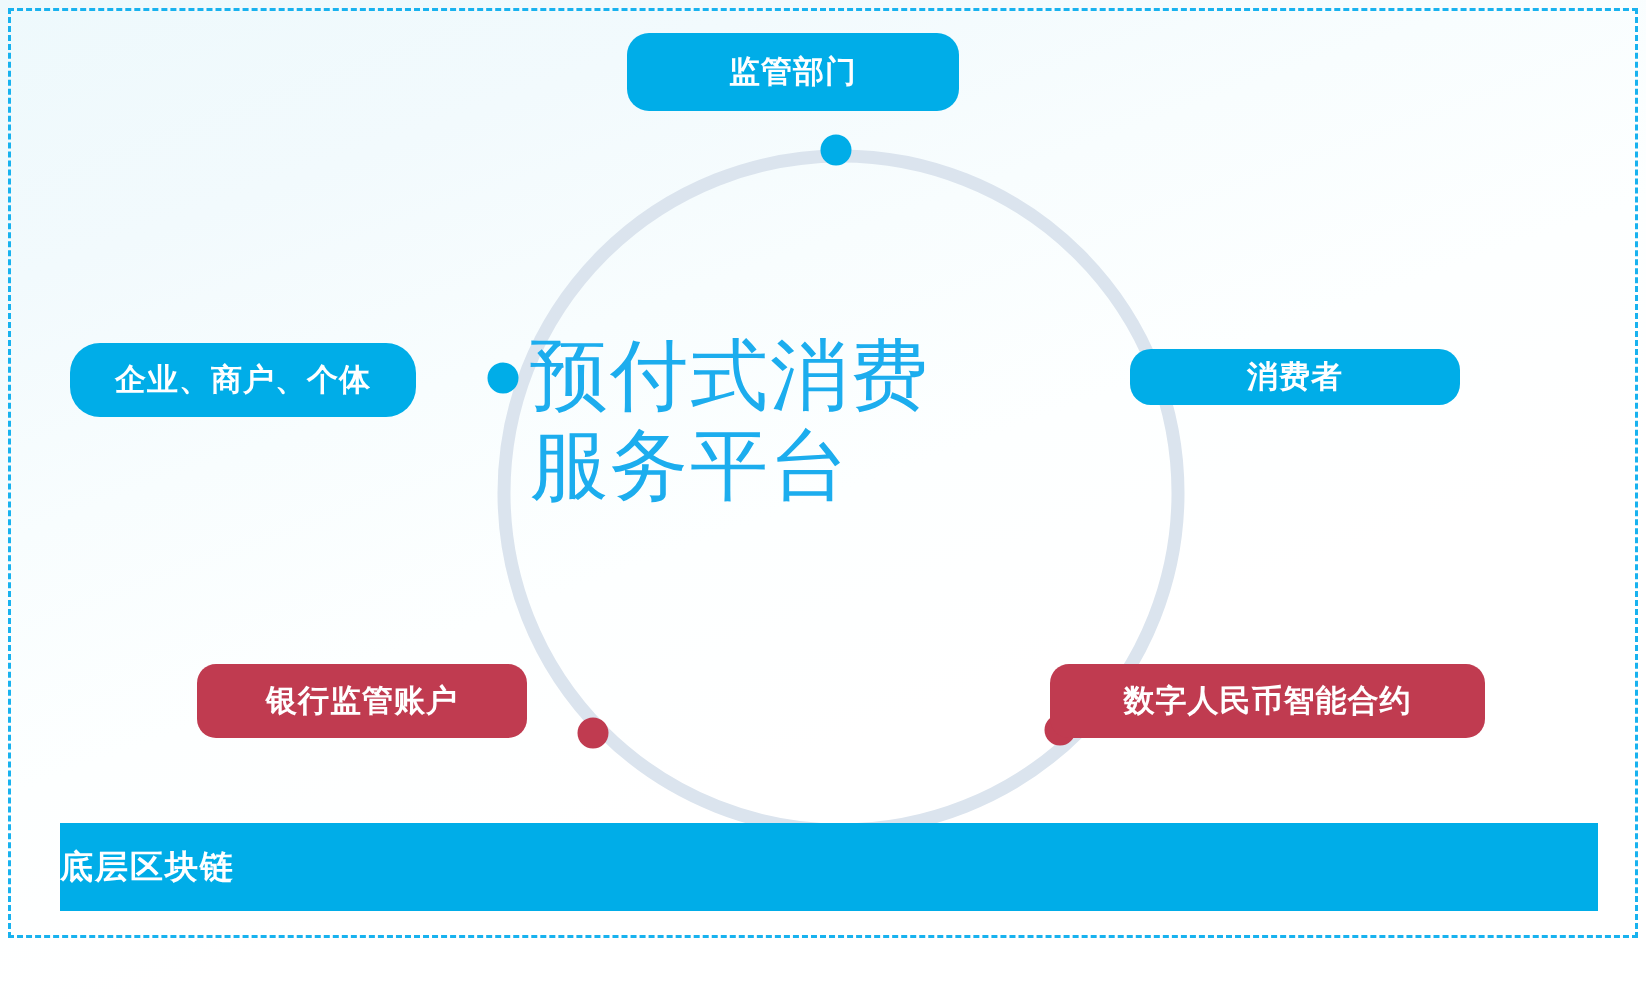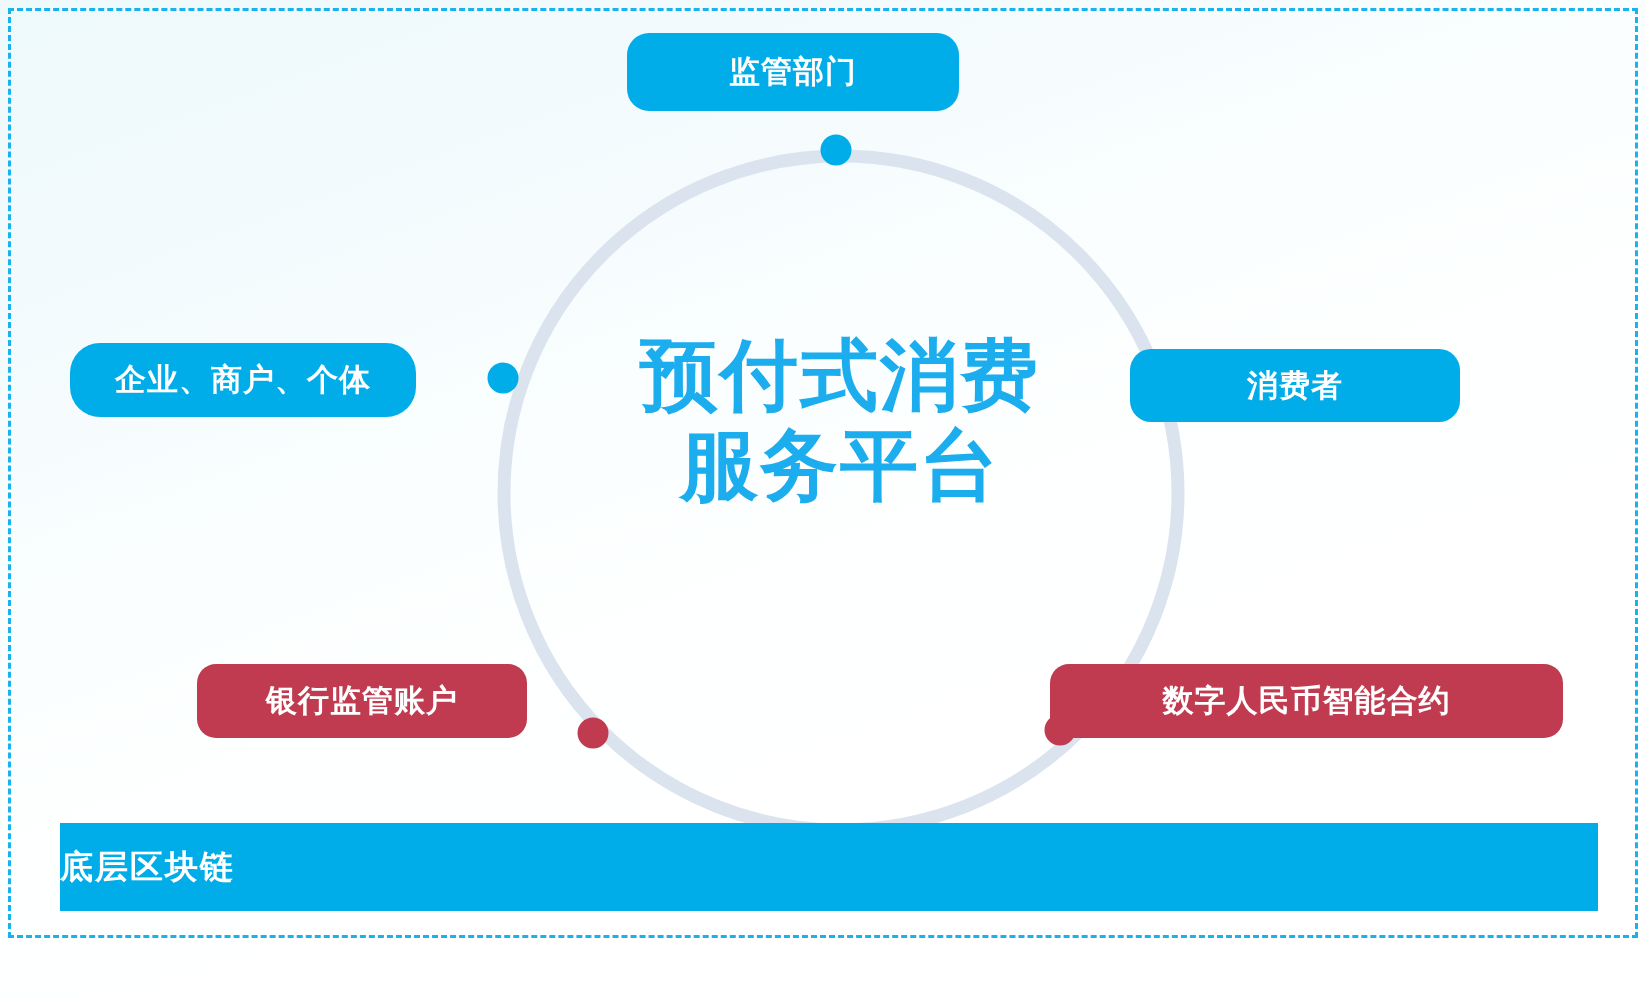--- a/index.html
+++ b/index.html
@@ -46,24 +46,24 @@
     height: 1000px;
     overflow: visible;
   }
 
   
   .center-label {
     position: absolute;
     left: 530px;
     top: 330px;
     width: 620px;
-    text-align: center;
+    text-align: left;
     color: #1cadee;
     font-size: 78px;
-    font-weight: bold;
+    font-weight: normal;
     line-height: 1.16;
     letter-spacing: 2px;
     white-space: nowrap;
   }
   .center-label .l2 { display: block; }
 
   
   .pill {
     position: absolute;
     display: flex;
@@ -86,31 +86,31 @@
     width: 332px; height: 78px;
     border-radius: 22px;
   }
   .pill-merchants {
     left: 70px;   top: 343px;
     width: 346px; height: 74px;
     border-radius: 30px;
   }
   .pill-consumer {
     left: 1130px; top: 349px;
-    width: 330px; height: 73px;
+    width: 330px; height: 56px;
     border-radius: 21px;
   }
   .pill-bank {
     left: 197px;  top: 664px;
     width: 330px; height: 74px;
     border-radius: 19px;
   }
   .pill-contract {
     left: 1050px; top: 664px;
-    width: 513px; height: 74px;
+    width: 435px; height: 74px;
     border-radius: 19px;
   }
 
   
   .bottom-bar {
     position: absolute;
     left: 60px;
     top: 823px;
     width: 1538px;
     height: 88px;

